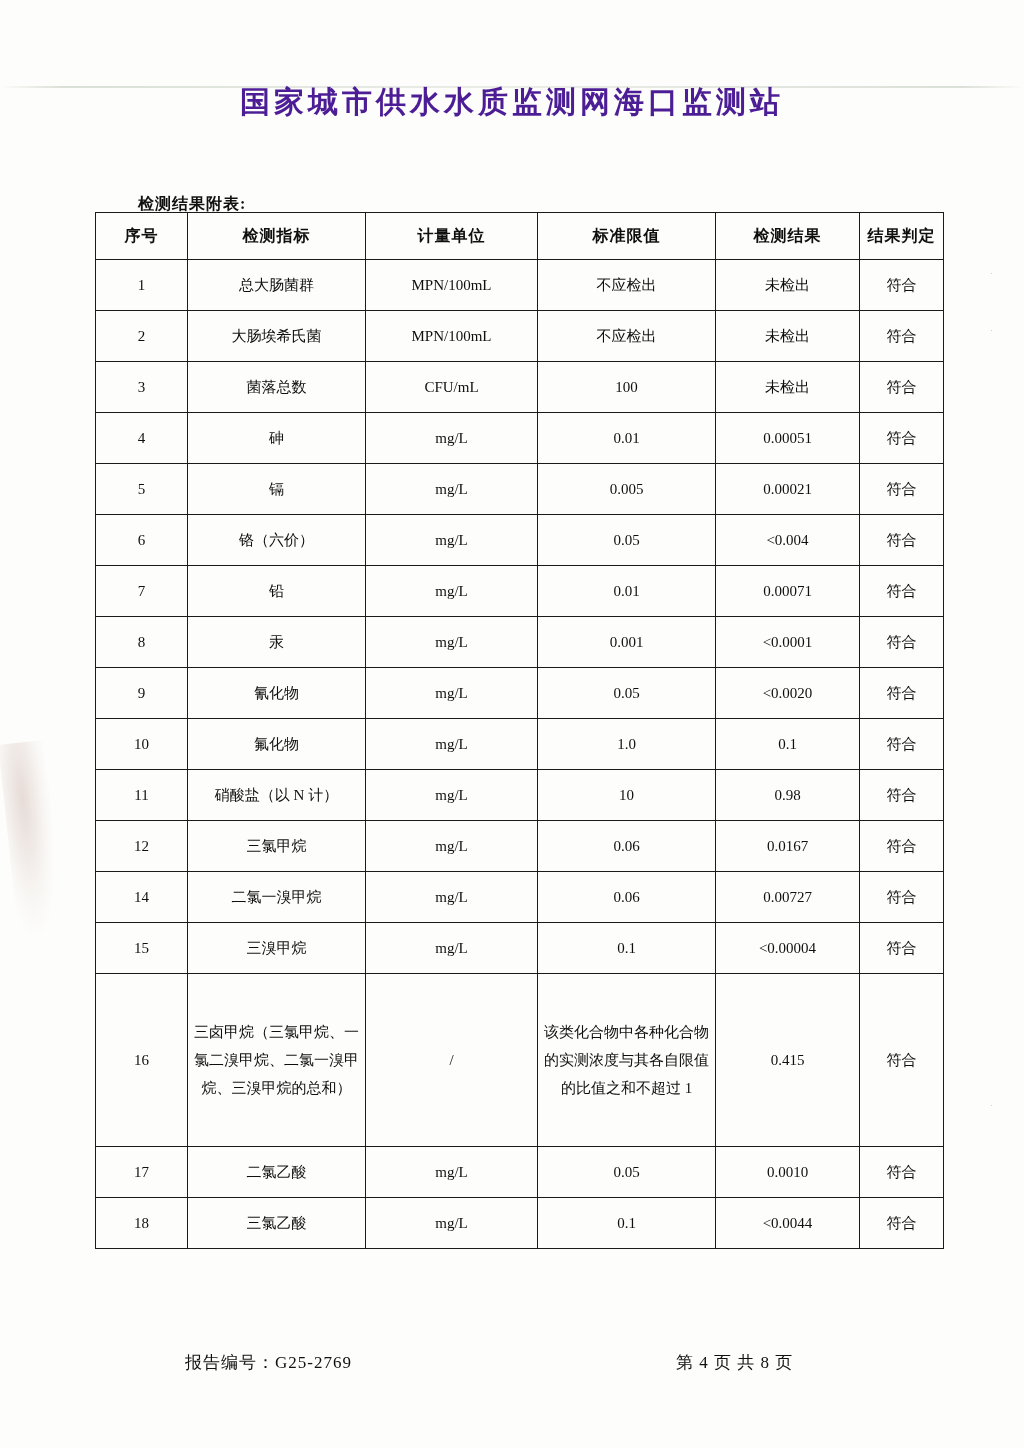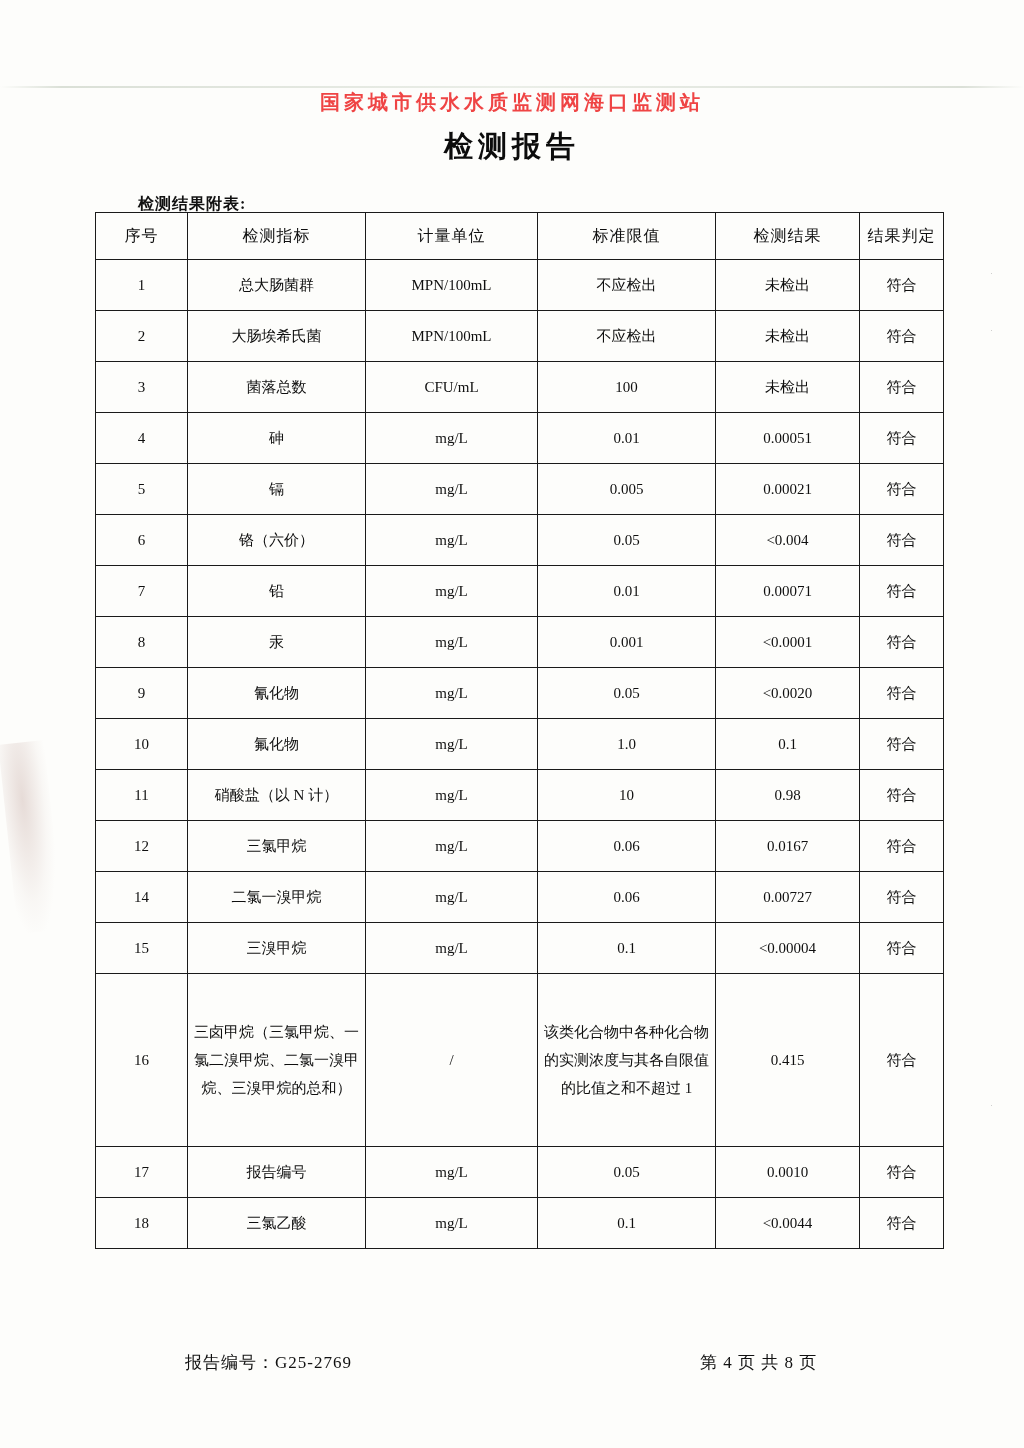--- a/index.html
+++ b/index.html
@@ -46,25 +46,25 @@
   }
 
   .header {
     position: absolute;
     top: 80px;
     left: 0;
     width: 1024px;
     text-align: center;
   }
   .title-line1 {
-    font-size: 20px;
+    font-size: 30px;
     font-weight: bold;
     letter-spacing: 4px;
     line-height: 44px;
-    color: #ef4444;
+    color: #4c1d95;
   }
   .title-line2 {
     font-size: 29px;
     font-weight: bold;
     letter-spacing: 5px;
     line-height: 44px;
     color: #0c0c0c;
   }
 
   .subtitle {
@@ -87,21 +87,21 @@
   }
   table.report th, table.report td {
     border: 1px solid #1a1a1a;
     text-align: center;
     vertical-align: middle;
     font-size: 15px;
     color: #0f0f0f;
     padding: 0 2px;
   }
   table.report th {
-    font-weight: normal;
+    font-weight: bold;
     height: 46px;
     font-size: 16px;
     letter-spacing: 1px;
   }
   table.report td {
     height: 50px;
   }
   td.num, td.unit, td.limit, td.result, td.judge {
     font-family: "Liberation Serif", serif;
   }
@@ -134,41 +134,40 @@
   }
   .footer .report-no {
     position: absolute;
     left: 185px;
     top: 0;
     font-size: 17px;
     letter-spacing: 1px;
   }
   .footer .pageno {
     position: absolute;
-    left: 700px;
+    left: 676px;
     top: 0;
     font-size: 17px;
     letter-spacing: 1px;
   }
 </style>
 </head>
 <body>
 
 <div class="page">
 
   <div class="scan-edge-top"></div>
   <div class="scan-smudge"></div>
 
   <div class="edge-mark" style="left:990px; top:268px;">·</div>
   <div class="edge-mark" style="left:990px; top:325px;">·</div>
   <div class="edge-mark" style="left:990px; top:1100px;">·</div>
 
   <div class="header">
     <div class="title-line1">国家城市供水水质监测网海口监测站</div>
-    <div class="title-line2">检测报告</div>
   </div>
 
   <div class="subtitle">检测结果附表:</div>
 
   <table class="report">
     <colgroup>
       <col class="col1">
         <col class="col2">
         <col class="col3">
         <col class="col4">
@@ -301,21 +300,21 @@
         <tr class="tall">
           <td class="idx">16</td>
           <td class="item multiline">三卤甲烷（三氯甲烷、一氯二溴甲烷、二氯一溴甲烷、三溴甲烷的总和）</td>
           <td class="unit">/</td>
           <td class="limit multiline">该类化合物中各种化合物的实测浓度与其各自限值的比值之和不超过 1</td>
           <td class="result">0.415</td>
           <td class="judge">符合</td>
         </tr>
         <tr>
           <td class="idx">17</td>
-          <td class="item">报告编号</td>
+          <td class="item">二氯乙酸</td>
           <td class="unit">mg/L</td>
           <td class="limit">0.05</td>
           <td class="result">0.0010</td>
           <td class="judge">符合</td>
         </tr>
         <tr>
           <td class="idx">18</td>
           <td class="item">三氯乙酸</td>
           <td class="unit">mg/L</td>
           <td class="limit">0.1</td>

